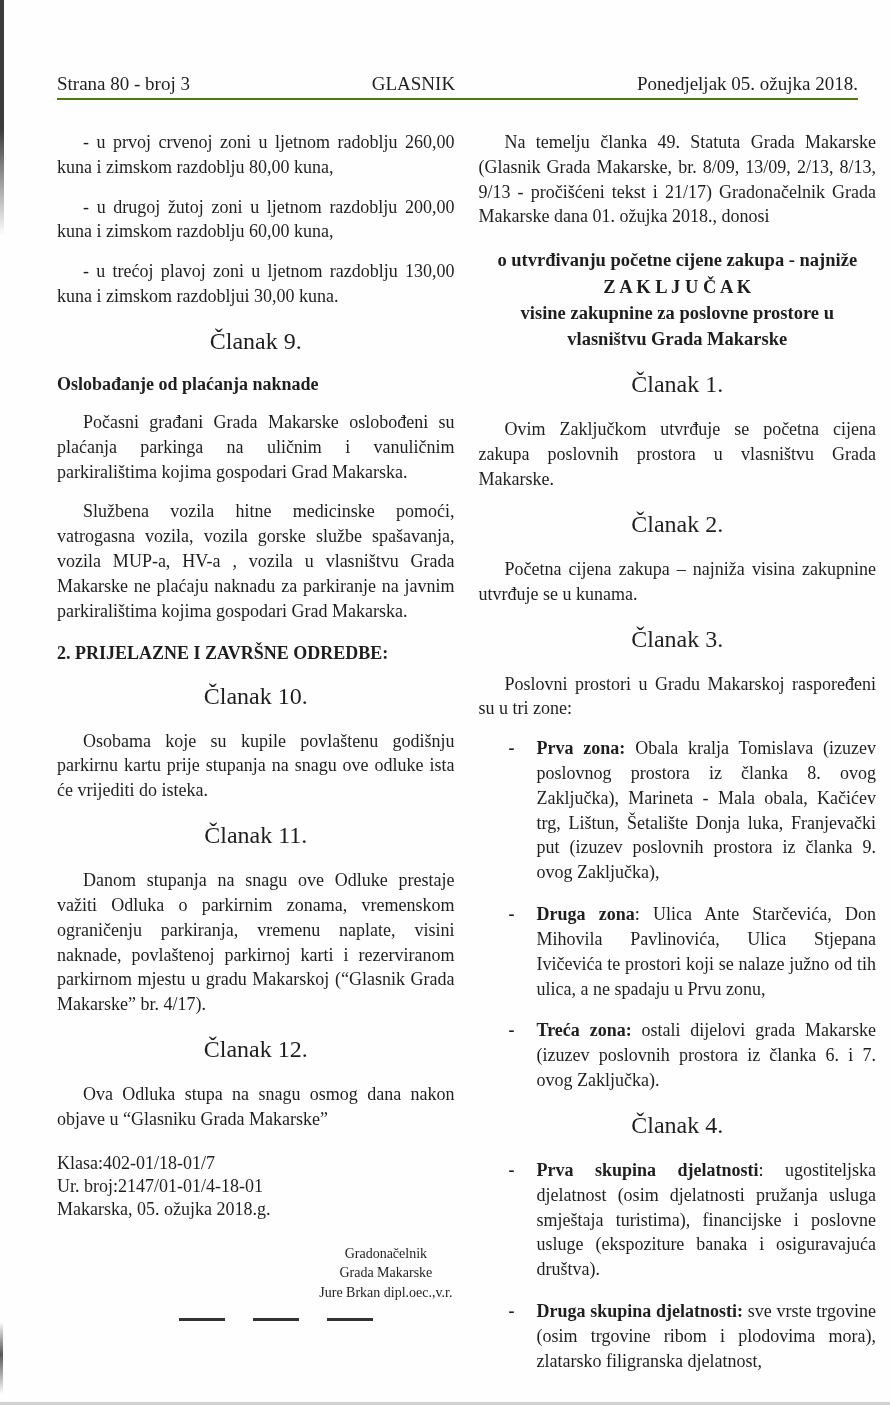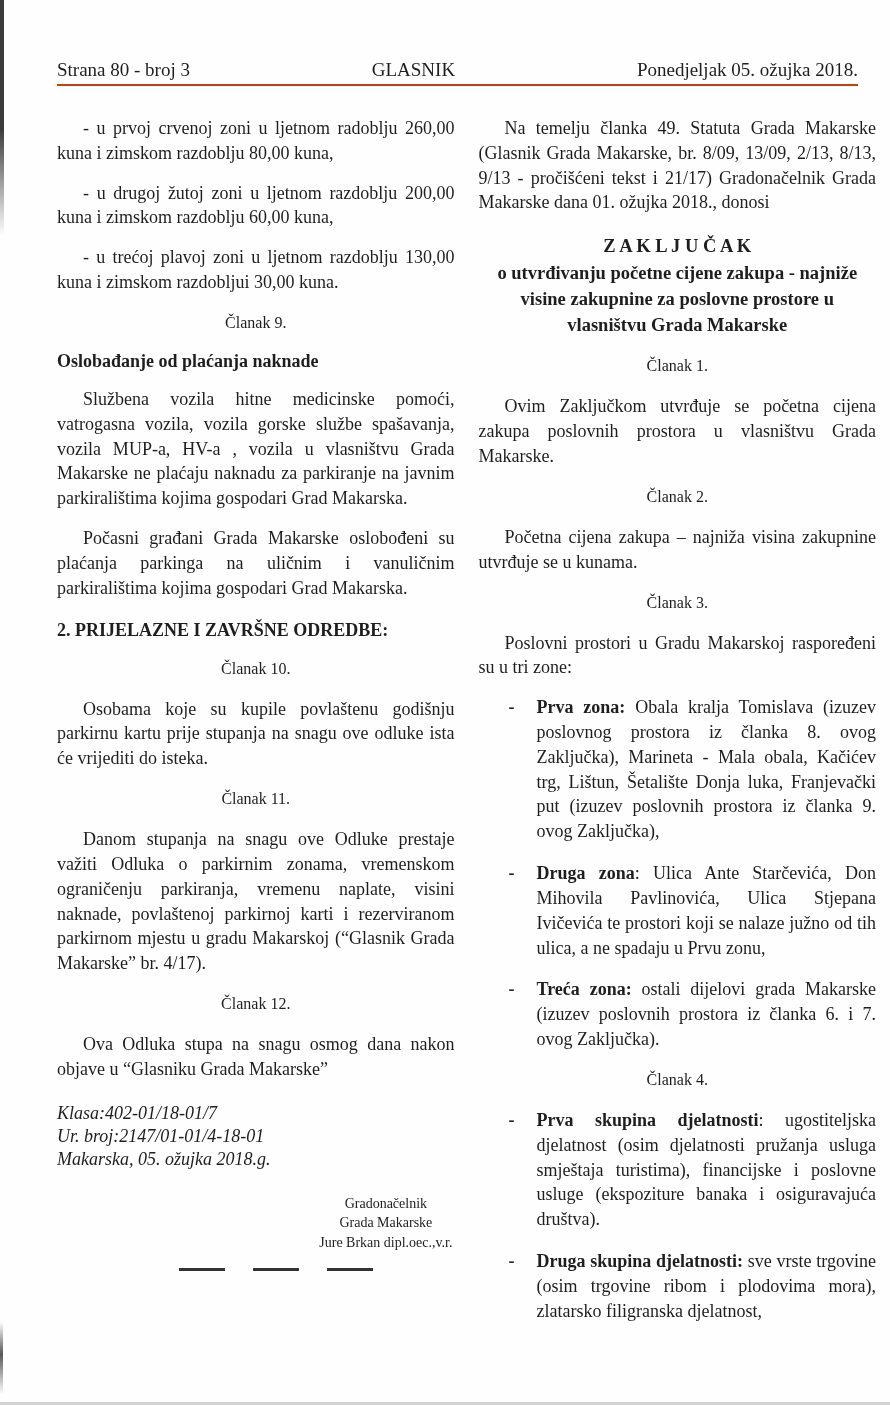--- a/index.html
+++ b/index.html
@@ -6,55 +6,55 @@
   body{
     width:890px;height:1405px;
     background:#fefefe;
     font-family:"Liberation Serif","DejaVu Serif",serif;
     color:#1e1e1e;
     position:relative;
     overflow:hidden;
   }
   .page-header{
     display:flex;justify-content:space-between;align-items:baseline;
-    margin:3px 32px 0 57px;
+    margin:17px 32px 0 57px;
     padding:56px 0 3px 0;
-    border-bottom:2px solid #c2410c;
+    border-bottom:2px solid #4d7c0f;
     font-size:19px;
   }
   .columns{
     display:flex;gap:24px;
     margin:30px 14px 0 57px;
   }
   .col{flex:1;min-width:0;}
   .para{
     font-size:18px;line-height:1.38;
     text-align:justify;text-indent:26px;
     margin:0 0 15px 0;
   }
   .center-line{
-    font-size:16px;text-align:center;
+    font-size:24px;text-align:center;
     margin:19px 0;
   }
   .heading{
     font-size:18px;font-weight:bold;
     margin:19px 0 15px 0;
   }
   .doc-title{
     font-size:18.5px;font-weight:bold;text-align:center;
     line-height:1.42;margin:18px 6px;
   }
   .list-item{
     display:flex;font-size:18px;line-height:1.38;
     margin:0 0 17px 0;padding-left:30px;
   }
   .list-item .dash{flex:0 0 28px;font-weight:bold;}
   .list-item .li-text{flex:1;text-align:justify;}
   .list-item .lead{font-weight:bold;}
-  .ref-lines{font-size:18px;line-height:1.3;margin:20px 0 0 0;font-style:italic;}
+  .ref-lines{font-size:18px;line-height:1.3;margin:20px 0 0 0;}
   .signature{
     margin:22px 2px 0 auto;width:max-content;
     text-align:center;font-size:14px;line-height:1.38;white-space:nowrap;
   }
   .dash-rule{display:flex;gap:28px;margin:16px 0 0 122px;}
   .dash-rule .bar{width:46px;height:0;border-top:3px solid #333;}
   .scan-edge-left-top{
     position:absolute;left:0;top:0;width:4px;height:235px;
     background:linear-gradient(to bottom,#3c3c3c 55%,rgba(60,60,60,0));
   }
@@ -79,22 +79,22 @@
   <span>Ponedjeljak 05. ožujka 2018.</span>
 </div>
 
 <div class="columns">
   <div class="col" id="col-0">
       <p class="para">- u prvoj crvenoj zoni u ljetnom radoblju 260,00 kuna i zimskom razdoblju 80,00 kuna,</p>
       <p class="para">- u drugoj žutoj zoni u ljetnom razdoblju 200,00 kuna i zimskom razdoblju 60,00 kuna,</p>
       <p class="para">- u trećoj plavoj zoni u ljetnom razdoblju 130,00 kuna i zimskom razdobljui 30,00 kuna.</p>
       <div class="center-line">Članak 9.</div>
       <div class="heading">Oslobađanje od plaćanja naknade</div>
+      <p class="para">Počasni građani Grada Makarske oslobođeni su plaćanja parkinga na uličnim i vanuličnim parkiralištima kojima gospodari Grad Makarska.</p>
       <p class="para">Službena vozila hitne medicinske pomoći, vatrogasna vozila, vozila gorske službe spašavanja, vozila MUP-a, HV-a , vozila u vlasništvu Grada Makarske ne plaćaju naknadu za parkiranje na javnim parkiralištima kojima gospodari Grad Makarska.</p>
-      <p class="para">Počasni građani Grada Makarske oslobođeni su plaćanja parkinga na uličnim i vanuličnim parkiralištima kojima gospodari Grad Makarska.</p>
       <div class="heading">2. PRIJELAZNE I ZAVRŠNE ODREDBE:</div>
       <div class="center-line">Članak 10.</div>
       <p class="para">Osobama koje su kupile povlaštenu godišnju parkirnu kartu prije stupanja na snagu ove odluke ista će vrijediti do isteka.</p>
       <div class="center-line">Članak 11.</div>
       <p class="para">Danom stupanja na snagu ove Odluke prestaje važiti Odluka o parkirnim zonama, vremenskom ograničenju parkiranja, vremenu naplate, visini naknade, povlaštenoj parkirnoj karti i rezerviranom parkirnom mjestu u gradu Makarskoj (“Glasnik Grada Makarske” br. 4/17).</p>
       <div class="center-line">Članak 12.</div>
       <p class="para">Ova Odluka stupa na snagu osmog dana nakon objave u “Glasniku Grada Makarske”</p>
       <div class="ref-lines">
         <div>Klasa:402-01/18-01/7</div>
         <div>Ur. broj:2147/01-01/4-18-01</div>
@@ -107,22 +107,22 @@
       </div>
       <div class="dash-rule">
         <div class="bar"></div>
         <div class="bar"></div>
         <div class="bar"></div>
       </div>
     </div>
   <div class="col" id="col-1">
       <p class="para">Na temelju članka 49. Statuta Grada Makarske (Glasnik Grada Makarske, br. 8/09, 13/09, 2/13, 8/13, 9/13 - pročišćeni tekst i 21/17) Gradonačelnik Grada Makarske dana 01. ožujka 2018., donosi</p>
       <div class="doc-title">
+        <div>o utvrđivanju početne cijene zakupa - najniže</div>
         <div>Z A K L J U Č A K</div>
-        <div>o utvrđivanju početne cijene zakupa - najniže</div>
         <div>visine zakupnine za poslovne prostore u vlasništvu Grada Makarske</div>
       </div>
       <div class="center-line">Članak 1.</div>
       <p class="para">Ovim Zaključkom utvrđuje se početna cijena zakupa poslovnih prostora u vlasništvu Grada Makarske.</p>
       <div class="center-line">Članak 2.</div>
       <p class="para">Početna cijena zakupa – najniža visina zakupnine utvrđuje se u kunama.</p>
       <div class="center-line">Članak 3.</div>
       <p class="para">Poslovni prostori u Gradu Makarskoj raspoređeni su u tri zone:</p>
       <div class="list-item">
         <span class="dash">-</span>

